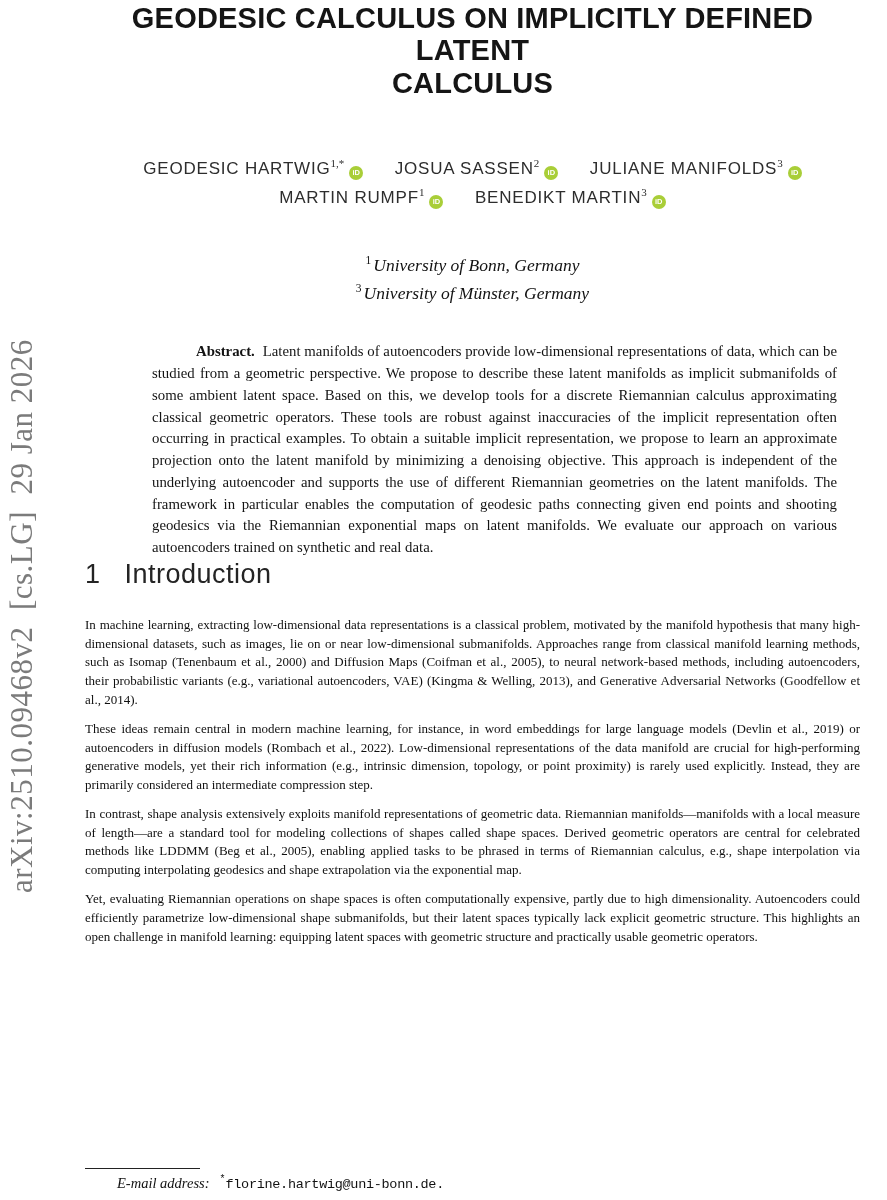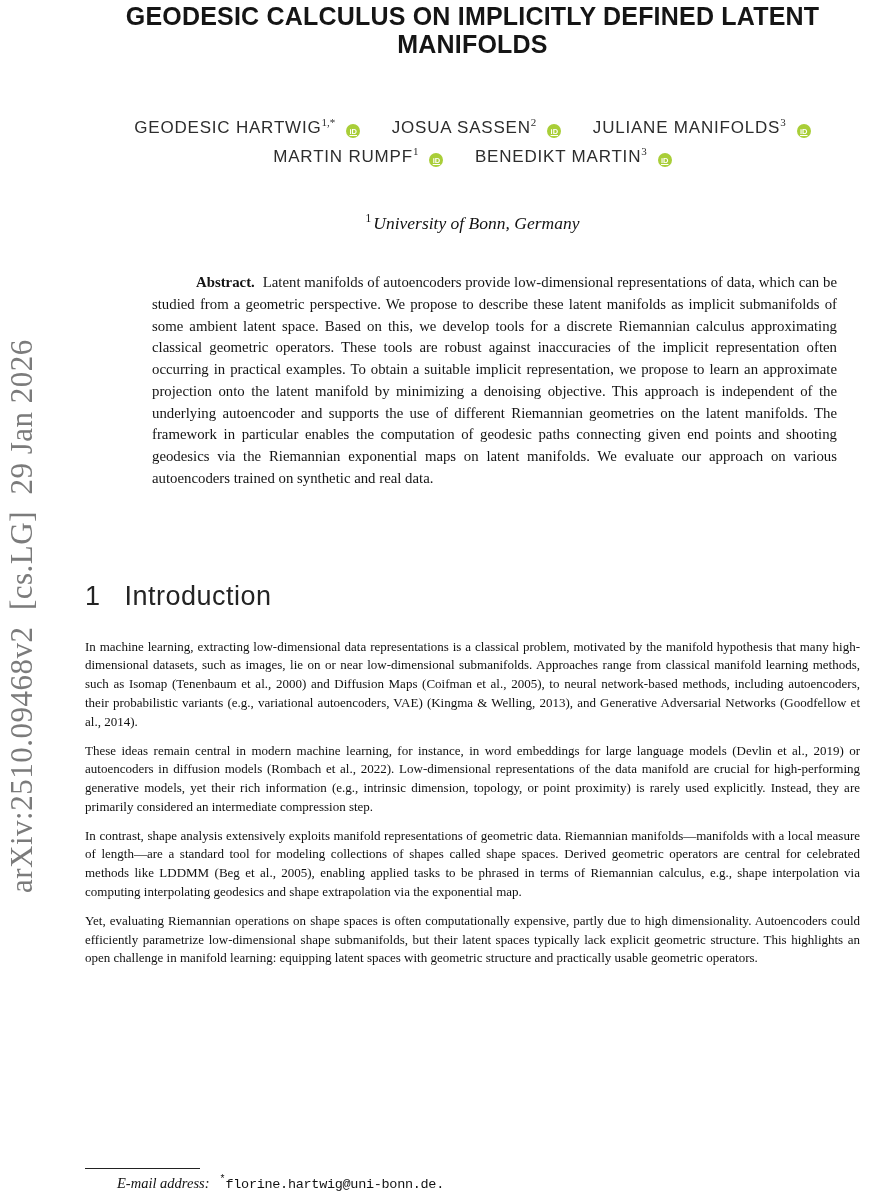--- a/index.html
+++ b/index.html
@@ -24,21 +24,21 @@
     white-space: pre;
     letter-spacing: 0.5px;
   }
 
   .content { padding: 2px 27px 0 85px; }
 
   .title {
     text-align: center;
     font-family: "Liberation Sans", sans-serif;
     font-weight: bold;
-    font-size: 25px;
+    font-size: 29px;
     line-height: 1.12;
     letter-spacing: 0.2px;
     color: #151515;
   }
 
   .authors {
     margin-top: 58px;
     text-align: center;
     font-family: "Liberation Sans", sans-serif;
     font-size: 17px;
@@ -52,22 +52,21 @@
     display: inline-flex;
     width: 14px; height: 14px;
     border-radius: 50%;
     background: #a9ce38;
     color: #ffffff;
     font-family: "Liberation Sans", sans-serif;
     font-size: 7.5px; font-weight: bold;
     letter-spacing: 0;
     align-items: center; justify-content: center;
     vertical-align: -1px;
-    margin-left: 11px;
-    text-decoration: underline;
+    margin-left: 5px;
   }
 
   .affiliations {
     margin-top: 40px;
     text-align: center;
     font-family: "Liberation Serif", serif;
     font-style: italic;
     font-size: 17.5px;
     line-height: 23px;
     color: #121212;
@@ -78,21 +77,20 @@
     margin: 37px 23px 0 67px;
     font-size: 14.8px;
     line-height: 1.47;
     text-align: justify;
     color: #131313;
   }
   .abstract-label { font-weight: bold; margin-left: 44px; }
   .abstract-gap { display: inline-block; width: 8px; }
 
   .section-heading {
-    margin-top: 91px;
     font-family: "Liberation Sans", sans-serif;
     font-weight: normal;
     font-size: 27px;
     letter-spacing: 0.5px;
     color: #242424;
   }
   .section-heading .sec-num { margin-right: 24px; }
 
   .body-text { margin-top: 26px; }
   .body-text p {
@@ -130,37 +128,38 @@
 </style>
 </head>
 <body>
 
 <div class="watermark">arXiv:2510.09468v2  [cs.LG]  29 Jan 2026</div>
 
 <div class="content">
 
   <h1 class="title">
     <span>GEODESIC CALCULUS ON IMPLICITLY DEFINED LATENT</span><br>
-    <span>MANIFOLDS</span>
+    <span>CALCULUS</span>
   </h1>
 
   <div class="authors">
     <div class="author-line">
       <span class="author"><span>GEODESIC HARTWIG</span><sup>1,*</sup><span class="orcid">iD</span></span>
       <span class="author"><span>JOSUA SASSEN</span><sup>2</sup><span class="orcid">iD</span></span>
       <span class="author"><span>JULIANE MANIFOLDS</span><sup>3</sup><span class="orcid">iD</span></span>
     </div>
     <div class="author-line">
       <span class="author"><span>MARTIN RUMPF</span><sup>1</sup><span class="orcid">iD</span></span>
       <span class="author"><span>BENEDIKT MARTIN</span><sup>3</sup><span class="orcid">iD</span></span>
     </div>
   </div>
 
   <div class="affiliations">
     <div><sup>1</sup><span>University of Bonn, Germany</span></div>
+    <div><sup>3</sup><span>University of Münster, Germany</span></div>
   </div>
 
   <div class="abstract">
     <span class="abstract-label">Abstract.</span><span class="abstract-gap"></span><span>Latent manifolds of autoencoders provide low-dimensional representations of data, which can be studied from a geometric perspective. We propose to describe these latent manifolds as implicit submanifolds of some ambient latent space. Based on this, we develop tools for a discrete Riemannian calculus approximating classical geometric operators. These tools are robust against inaccuracies of the implicit representation often occurring in practical examples. To obtain a suitable implicit representation, we propose to learn an approximate projection onto the latent manifold by minimizing a denoising objective. This approach is independent of the underlying autoencoder and supports the use of different Riemannian geometries on the latent manifolds. The framework in particular enables the computation of geodesic paths connecting given end points and shooting geodesics via the Riemannian exponential maps on latent manifolds. We evaluate our approach on various autoencoders trained on synthetic and real data.</span>
   </div>
 
   <h2 class="section-heading">
     <span class="sec-num">1</span><span>Introduction</span>
   </h2>
 

